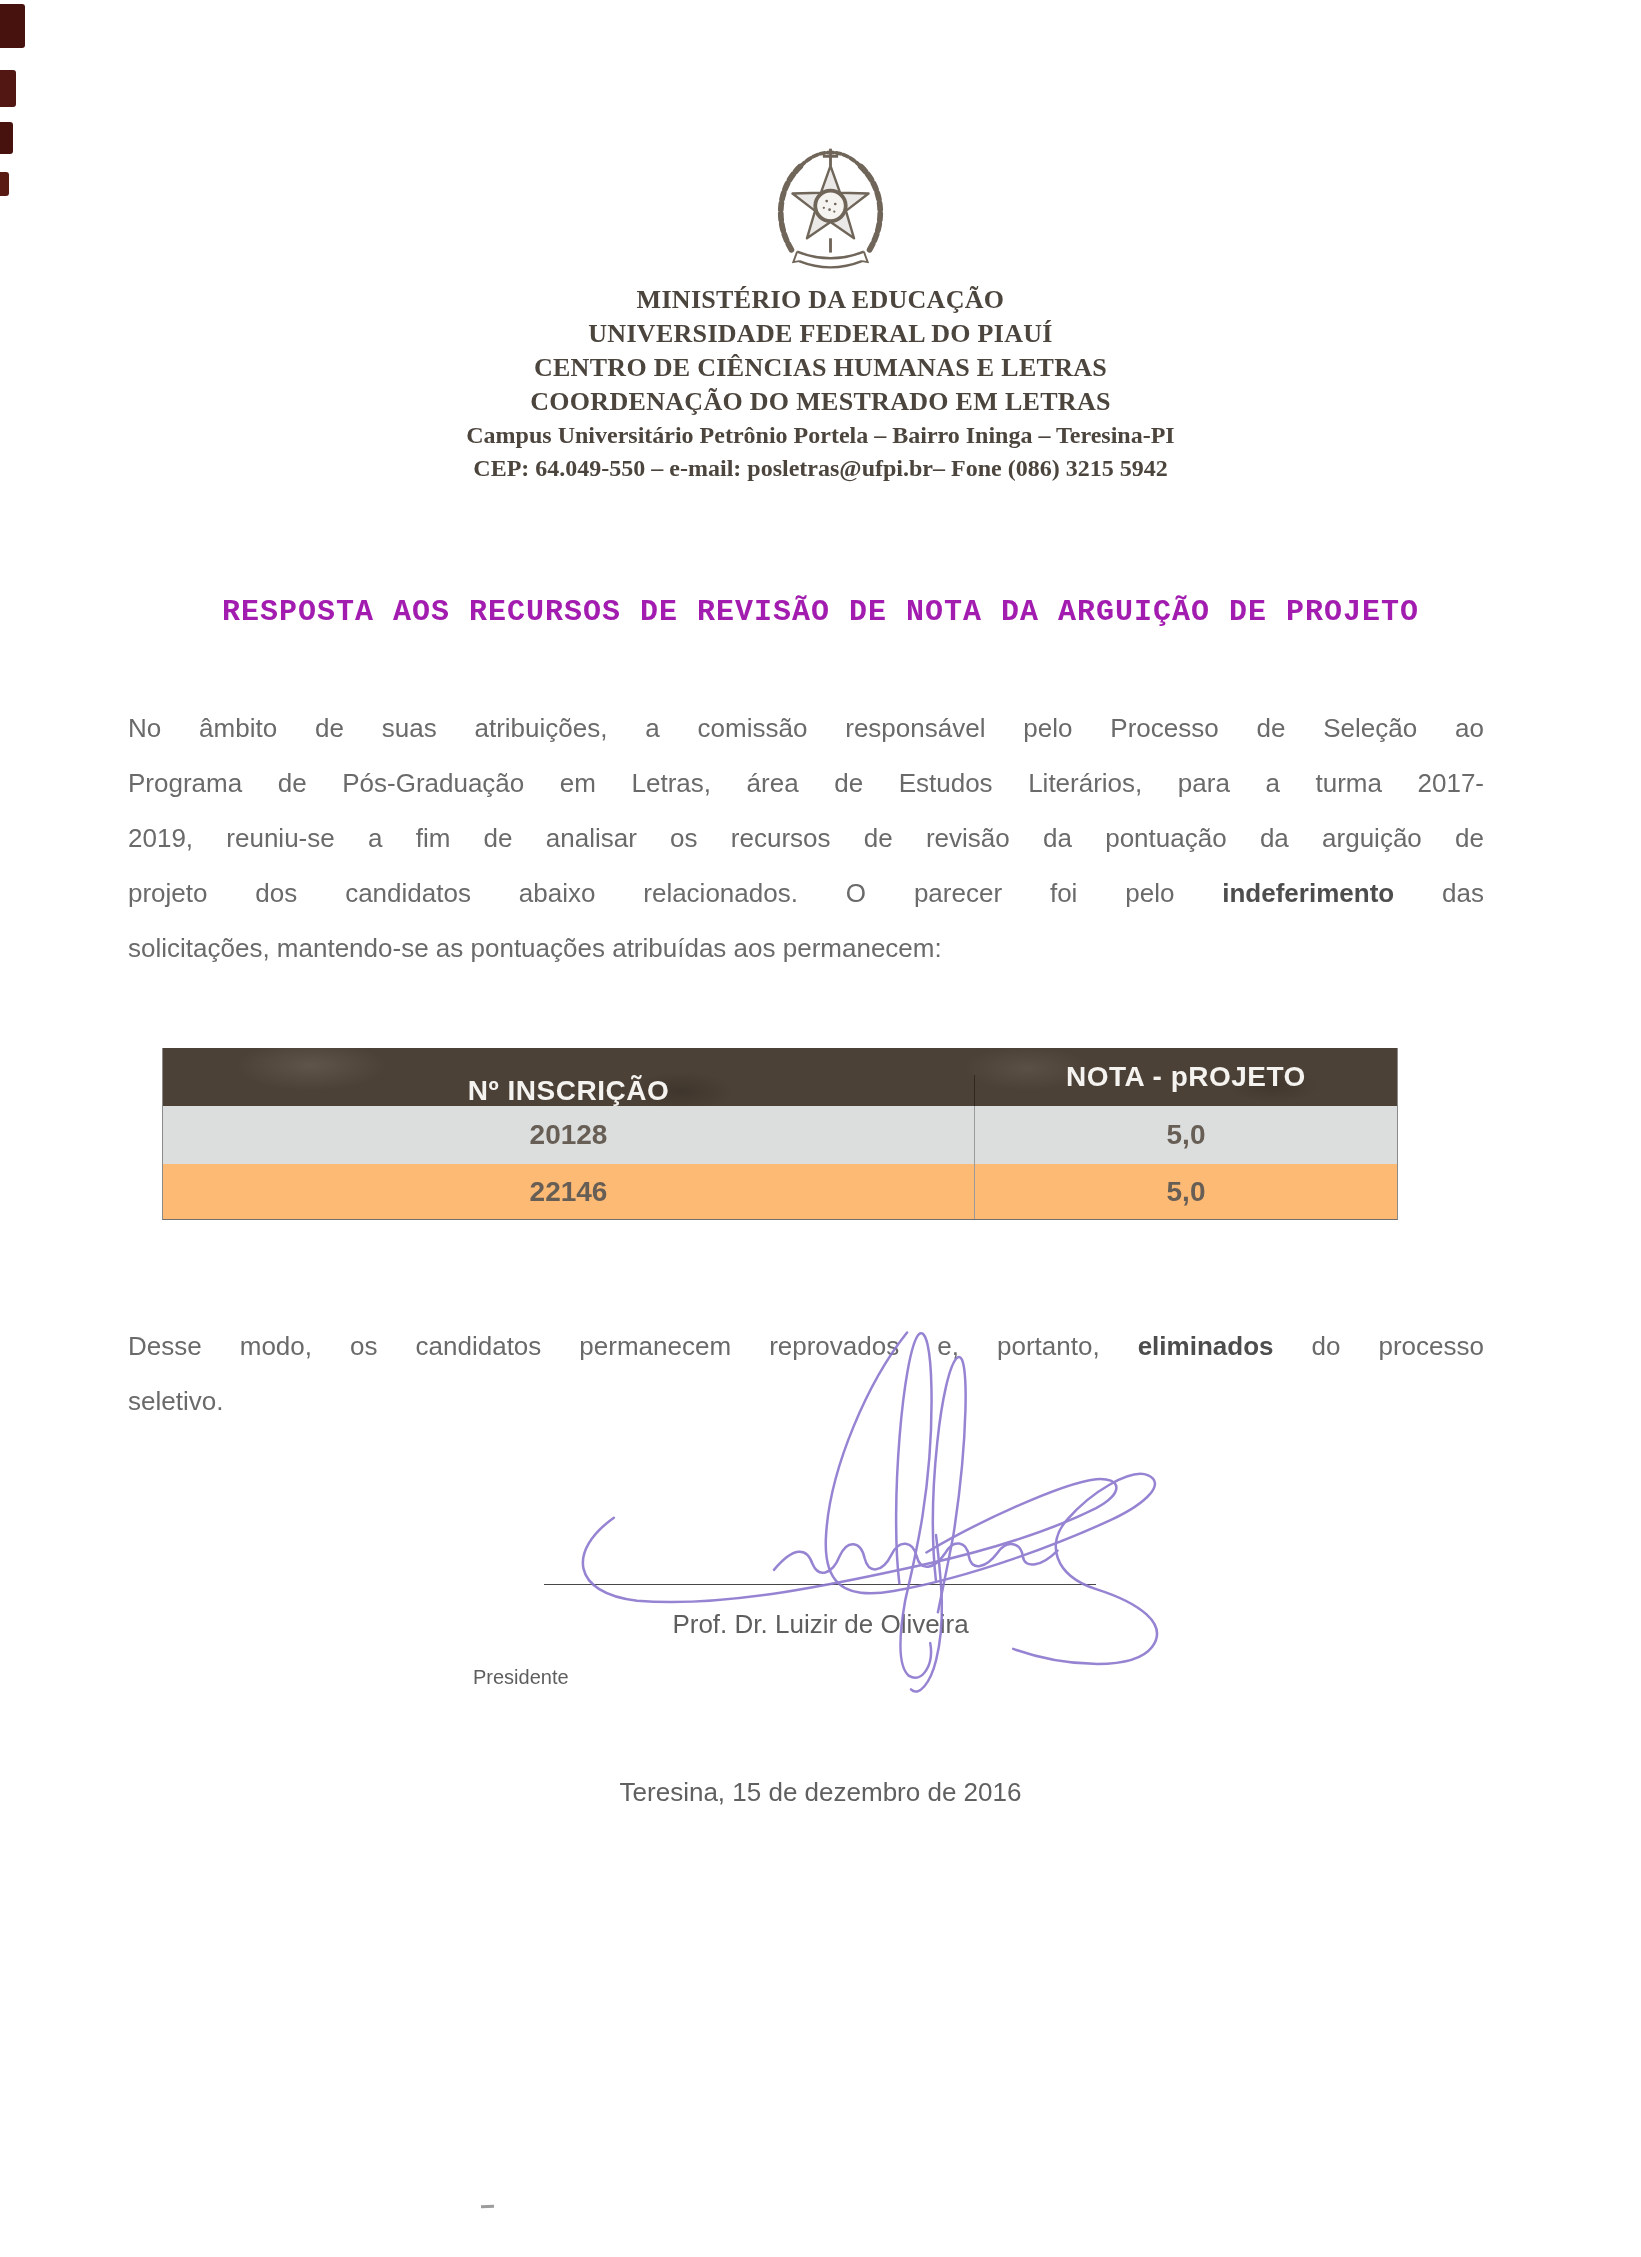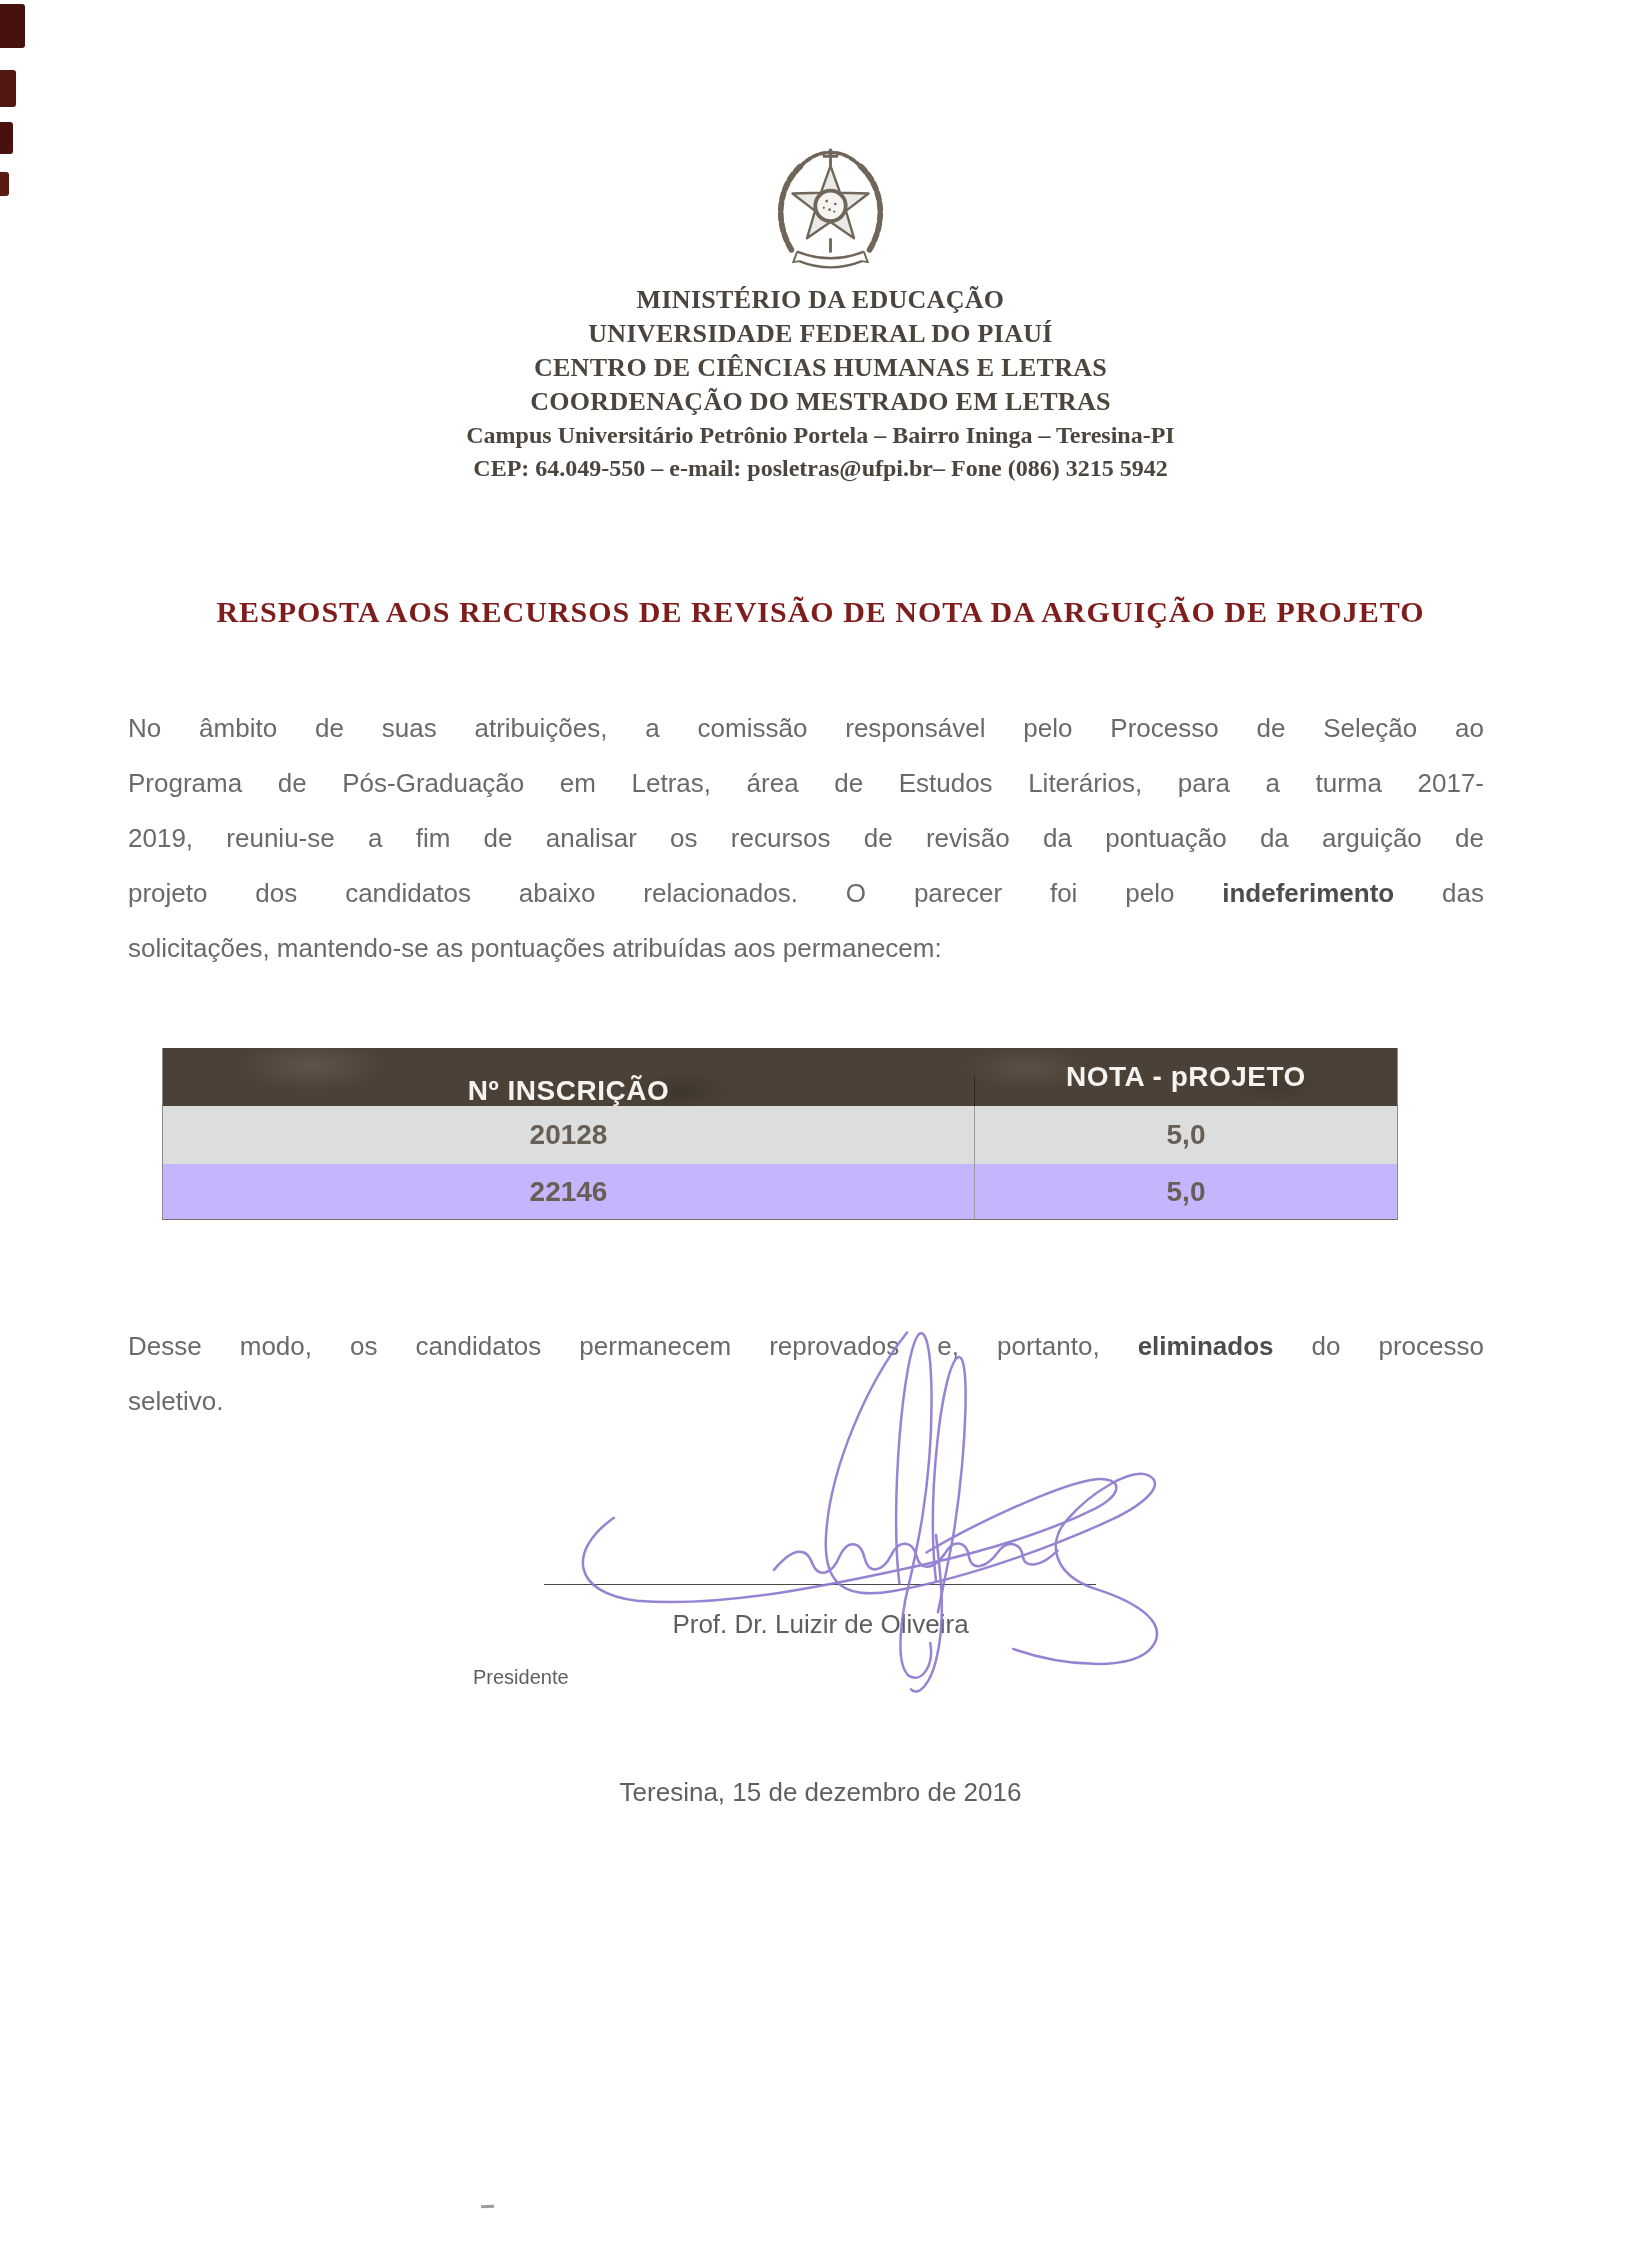--- a/index.html
+++ b/index.html
@@ -20,22 +20,22 @@
   
   .emblem { position:absolute; left:759px; top:137px; width:143px; height:153px; }
 
   
   .org-block { position:absolute; top:283px; left:0; width:100%; text-align:center;
     font-family:"Liberation Serif", serif; font-weight:bold; color:#4c453e; }
   .org-line { font-size:26px; line-height:34px; letter-spacing:0.3px; }
   .org-addr { font-size:24px; line-height:33px; }
 
   .doc-title { position:absolute; top:595px; left:0; width:100%; text-align:center;
-    font-family:Liberation Serif, serif; font-weight:bold; font-size:30px;
-    color:#7f1d1d; letter-spacing:1px; }
+    font-family:Liberation Mono, monospace; font-weight:bold; font-size:30px;
+    color:#a21caf; letter-spacing:1px; }
 
   
   .para { position:absolute; left:128px; width:1356px; font-size:26px;
     line-height:55px; color:#6a6a6a; }
   .p1 { top:701px; }
   .p2 { top:1319px; }
   .jline { text-align:justify; text-align-last:justify; }
   .jline.last { text-align-last:left; }
   .b { font-weight:bold; color:#4d4d4d; }
 
@@ -51,21 +51,21 @@
       radial-gradient(ellipse 77px 29px at 90% 65%, rgba(0,0,0,0.15), transparent 60%),
       #4c4136;
     color:#f5f3f0; font-weight:bold; font-size:28px; letter-spacing:0.5px; }
   .cell { display:flex; align-items:center; justify-content:center; box-sizing:border-box; }
   .thead .c1 { width:812px; border-right:1.9px solid rgba(25,19,13,0.55);margin-top:27px; }
   .thead .c2 { flex:1; }
   .trow { display:flex; height:58px; font-weight:bold; font-size:28px; color:#675e55; }
   .trow .c1 { width:812px; border-right:1.9px solid #9b9b9b; }
   .trow .c2 { flex:1; }
   .r1 { background:#dcdedd; }
-  .r2 { height:55px; background:#c4b5fd; }
+  .r2 { height:55px; background:#fdba74; }
 
   
   .sig-line { position:absolute; left:544px; top:1584px; width:552px; height:0;
     border-top:1.9px solid #474747; }
   .sig-name { position:absolute; top:1609px; left:473px; width:695px; text-align:center;
     font-size:26px; color:#5e5e5e; }
   .sig-role { position:absolute; top:1666px; left:473px; width:695px; text-align:left;
     font-size:20px; color:#5e5e5e; }
   .ink { position:absolute; left:521px; top:1294px; width:695px; height:434px;
     pointer-events:none; }

